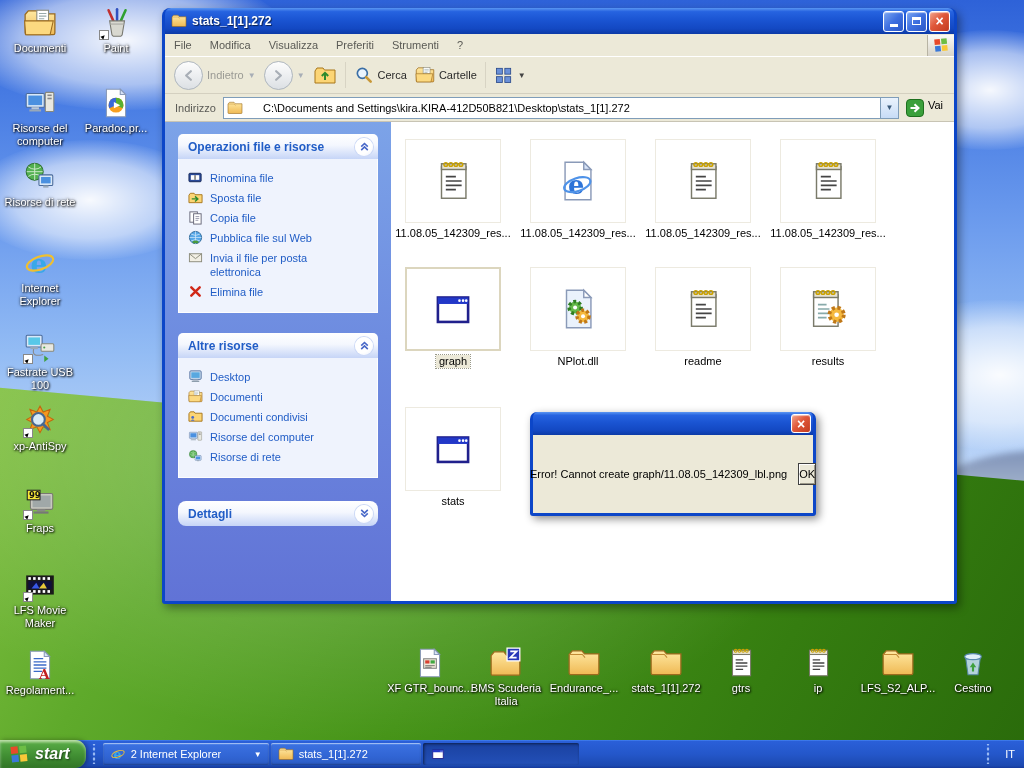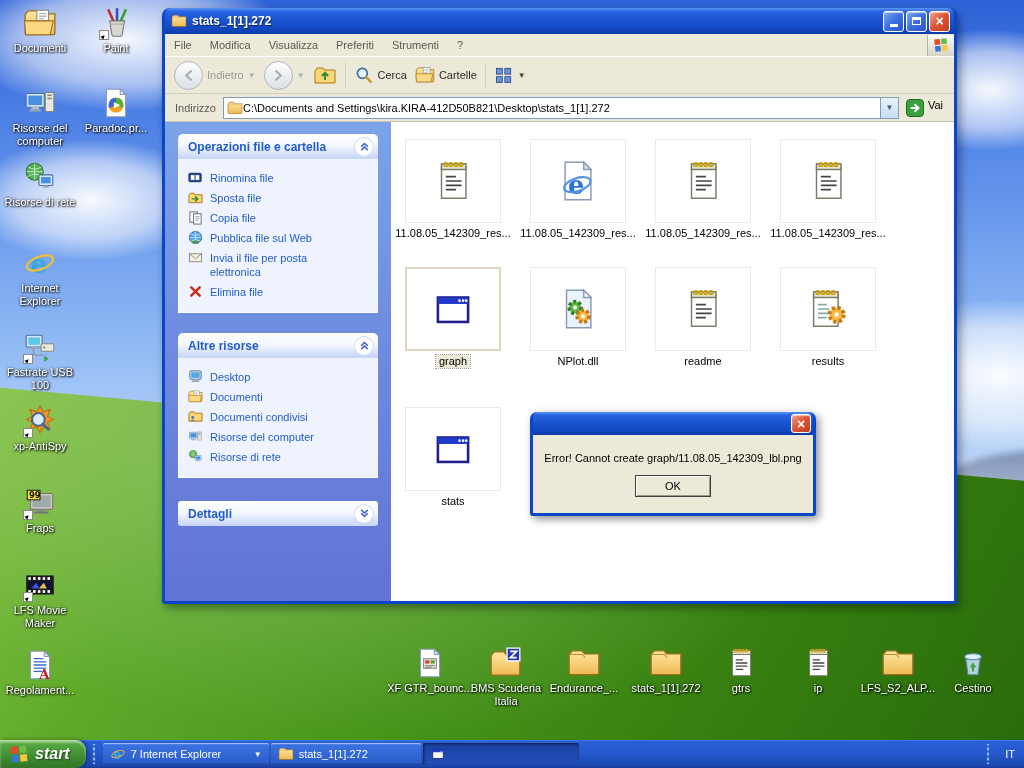--- a/index.html
+++ b/index.html
@@ -44,21 +44,21 @@
   .toolbar{height:36px;flex:none;display:flex;align-items:center;background:#ECE9D8;border-bottom:1px solid #D4D0C0;padding:0 5px;font-size:11px;color:#2A2A2A;}
   .tbgroup{display:flex;align-items:center;gap:4px;padding:0 4px;cursor:pointer;}
   .circ{width:27px;height:27px;border-radius:50%;border:1px solid #AEB6BE;background:linear-gradient(180deg,#FDFDFD,#DCE0E4);display:flex;align-items:center;justify-content:center;}
   .graytxt{color:#9A9A94;}
   .carx{font-size:8px;color:#A8AEB6;}
   .carb{font-size:8px;color:#444;}
   .tsep{width:1px;height:26px;background:#D8D4C4;margin:0 4px;flex:none;}
 
   .addrbar{height:27px;flex:none;display:flex;align-items:center;background:#ECE9D8;padding:0 3px;font-size:11px;border-bottom:1px solid #C8C4B4;}
   .alabel{color:#5A5A55;padding:0 7px;}
-  .combo{flex:1;height:22px;box-sizing:border-box;background:#fff;border:1px solid #7F9DB9;display:flex;align-items:center;gap:0;padding-left:3px;cursor:text;}
+  .combo{flex:1;height:22px;box-sizing:border-box;background:#fff;border:1px solid #7F9DB9;display:flex;align-items:center;gap:20px;padding-left:3px;cursor:text;}
   .cpath{flex:1;color:#000;white-space:nowrap;overflow:hidden;}
   .cbtn{width:17px;height:20px;flex:none;background:linear-gradient(180deg,#EAF3FD,#C7DCF6);border-left:1px solid #7F9DB9;display:flex;align-items:center;justify-content:center;color:#3A5A7A;font-size:8px;cursor:pointer;}
   .goarea{display:flex;align-items:flex-start;gap:4px;padding:0 8px 0 7px;cursor:pointer;}
 
   .content{flex:1;min-height:0;display:flex;}
   .taskpane{width:226px;flex:none;box-sizing:border-box;background:linear-gradient(180deg,#7CA3E8 0%,#6E8CE0 45%,#6173D6 100%);padding:12px 13px;overflow:hidden;}
   .panel{margin-bottom:20px;}
   .phead{height:25px;box-sizing:border-box;background:linear-gradient(180deg,#FFFFFF 0%,#F4F7FE 45%,#C6D5F7 100%);border-radius:5px 5px 0 0;display:flex;align-items:center;padding:0 5px 0 10px;font-weight:bold;color:#215DC6;font-size:12px;cursor:pointer;}
   .chev{margin-left:auto;width:18px;height:18px;border-radius:50%;background:radial-gradient(circle at 35% 30%,#fff 60%,#E8EEFC);box-shadow:0 0 0 1px #CBD8F6;display:flex;align-items:center;justify-content:center;cursor:pointer;}
   .pbody{background:#EFF3FD;border:1px solid #FDFDFE;border-top:0;padding:9px 4px 10px 9px;}
@@ -70,21 +70,21 @@
   .fbox{width:96px;height:84px;box-sizing:border-box;border:1px solid #EDEAE0;display:flex;align-items:center;justify-content:center;}
   .fbox svg{width:46px;height:46px;}
   .fcell.sel .fbox{border:2px solid #DCD6BE;}
   .flabel{margin-top:4px;font-size:11px;line-height:13px;color:#000;text-align:center;max-width:124px;white-space:nowrap;}
   .fcell.sel .flabel{background:#ECE9D8;outline:1px dotted #9A9A8A;padding:0 3px;}
 
   
   .dialog{position:absolute;left:530px;top:412px;width:286px;height:104px;box-sizing:border-box;background:#0C46C8;border-radius:7px 7px 3px 3px;padding:0 3px 3px;display:flex;flex-direction:column;box-shadow:3px 3px 9px rgba(0,0,0,.45);z-index:30;}
   .dtitle{height:23px;flex:none;display:flex;align-items:center;justify-content:flex-end;padding:0 2px;border-radius:5px 5px 0 0;
     background:linear-gradient(180deg,#5A96F2 0%,#2663E0 14%,#1A54D2 46%,#1348C2 80%,#0C3AA6 100%);}
-  .dbody{flex:1;background:#ECE9D8;display:flex;flex-direction:column;align-items:center;justify-content:center;gap:11px;}
+  .dbody{flex:1;background:#ECE9D8;display:flex;flex-direction:row;align-items:center;justify-content:center;gap:11px;}
   .dmsg{font-size:11px;color:#000;white-space:nowrap;}
   .okbtn{width:76px;height:22px;box-sizing:border-box;background:#ECE9D8;border:1px solid #404040;box-shadow:inset 1px 1px 0 #fff, inset -1px -1px 0 #9A9788;font-size:11px;color:#000;display:flex;align-items:center;justify-content:center;cursor:pointer;}
 
   
   .taskbar{position:absolute;left:0;bottom:0;width:1024px;height:28px;z-index:50;display:flex;align-items:center;
     background:linear-gradient(180deg,#4585F2 0%,#2A5FD8 5%,#2457CA 50%,#1C49B0 92%,#15389A 100%);}
   .startbtn{height:28px;flex:none;display:flex;align-items:center;gap:6px;padding:0 16px 0 9px;border-radius:0 11px 11px 0;cursor:pointer;
     background:linear-gradient(180deg,#8CC86A 0%,#55A743 14%,#418F33 55%,#317526 100%);box-shadow:inset 0 2px 3px rgba(255,255,255,.45), 2px 0 5px rgba(0,0,0,.35);
     color:#fff;font-weight:bold;font-style:italic;font-size:16px;text-shadow:1px 1px 2px rgba(0,0,0,.55);}
   .grip{width:6px;height:20px;margin:0 5px;flex:none;background-image:radial-gradient(circle,#A6C4F8 1px,rgba(0,0,0,0) 1.6px);background-size:6px 5px;background-position:center;}
@@ -620,21 +620,21 @@
             </svg>
           <span>Vai</span>
         </span>
       </div>
 
       <div class="content">
 
         <div class="taskpane">
           <div class="panel">
             <div class="phead">
-              <span>Operazioni file e cartella</span>
+              <span>Operazioni file e risorse</span>
               <span class="chev">
                   <svg class="i15">
                     <use href="#s-chevup"></use>
                   </svg>
                 </span>
             </div>
             <div class="pbody">
               <div class="pitem">
                   <svg>
                     <use href="#s-rename"></use>
@@ -711,21 +711,21 @@
               <div class="pitem">
                   <svg>
                     <use href="#s-network"></use>
                   </svg>
                   <span>Risorse di rete</span>
                 </div>
             </div>
           </div>
 
           <div class="panel" style="margin-top:23px;">
-            <div class="phead" style="border-radius:3px;gap:44px;">
+            <div class="phead" style="border-radius:8px;gap:44px;">
               <span>Dettagli</span>
               <span class="chev">
                   <svg class="i15">
                     <use href="#s-chevdn"></use>
                   </svg>
                 </span>
             </div>
           </div>
         </div>
 
@@ -827,21 +827,21 @@
       <svg class="i20">
           <use href="#s-winflag"></use>
         </svg>
       <span>start</span>
     </div>
     <span class="grip"></span>
     <div class="tkbtn" style="width:166px;">
       <svg class="i16">
           <use href="#s-ie"></use>
         </svg>
-      <span style="flex:1;overflow:hidden;">7 Internet Explorer</span>
+      <span style="flex:1;overflow:hidden;">2 Internet Explorer</span>
       <span style="font-size:8px;">▼</span>
     </div>
     <div class="tkbtn" style="width:150px;">
       <svg class="i16">
           <use href="#s-folder"></use>
         </svg>
       <span style="flex:1;overflow:hidden;">stats_1[1].272</span>
     </div>
     <div class="tkbtn active" style="width:156px;">
       <svg class="i16">

